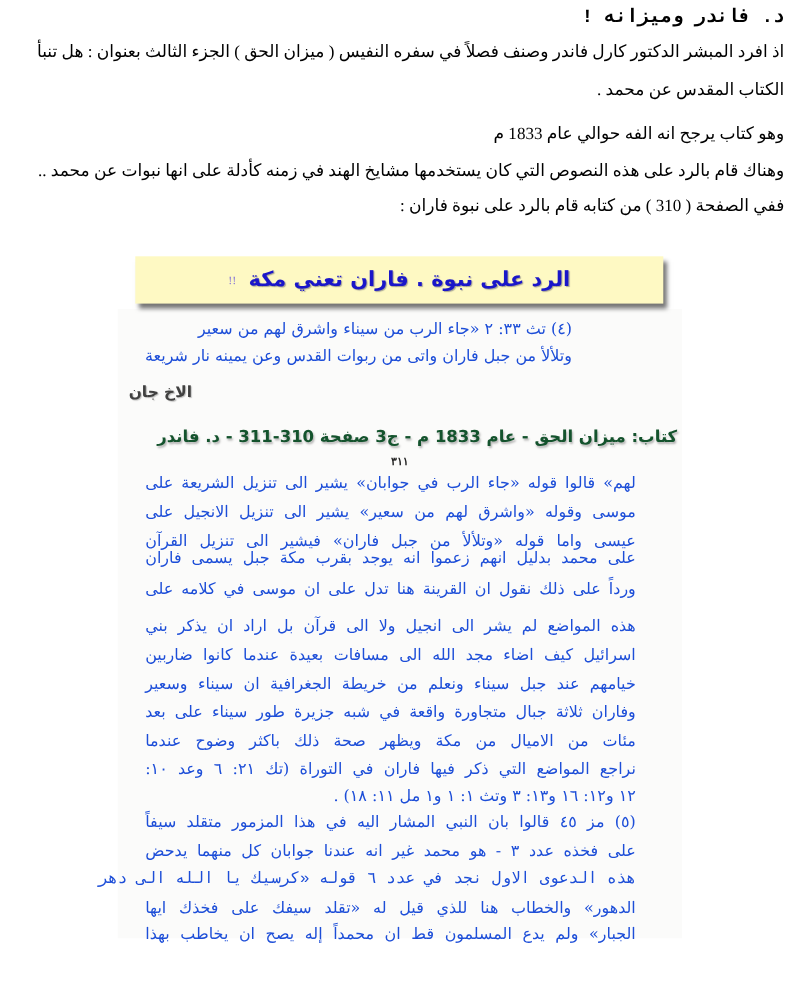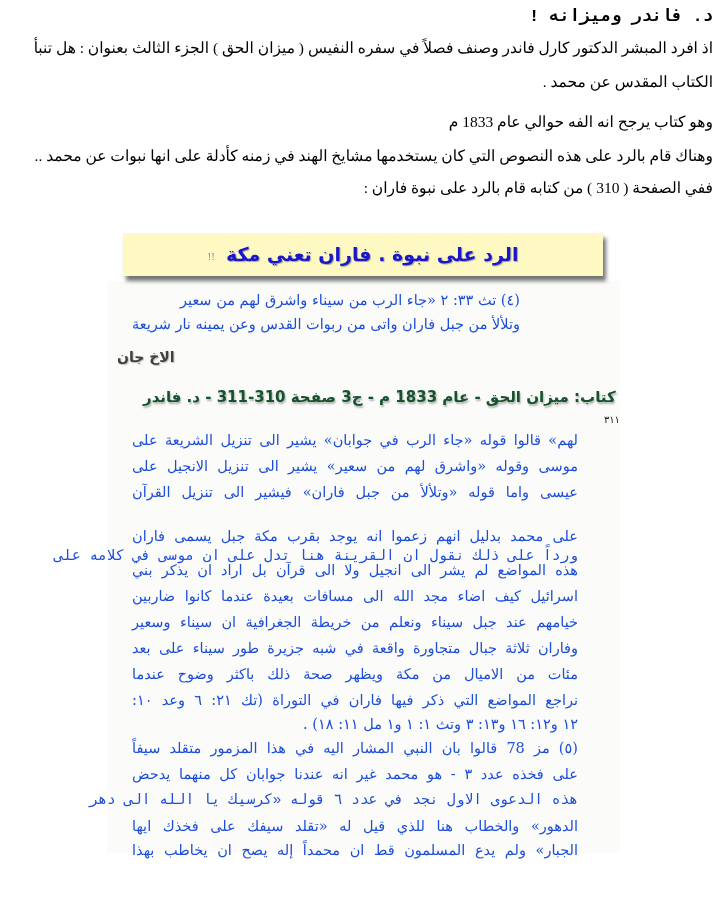--- a/index.html
+++ b/index.html
@@ -113,23 +113,25 @@
     color: #14532d;
     white-space: nowrap;
     direction: rtl;
     text-shadow: 1px 2px 2px rgba(0,0,0,0.3);
     margin-left: 28px;
   }
   .page-number {
     position: absolute;
     left: 0;
     width: 513px;
+    text-align: center;
     top: 133px;
     font-size: 10px;
     color: #222;
+    font-weight: bold;
   }
   .scan-body .scan-line {
     right: 42px;
     width: 446px;
     text-align: justify;
     text-align-last: justify;
   }
 </style>
 </head>
 <body>
@@ -153,30 +155,30 @@
     <div class="author-note">الاخ جان</div>
 
     <div class="source-caption">كتاب: ميزان الحق - عام 1833 م - ج3 صفحة 310-311 - د. فاندر</div>
 
     <div class="page-number">٣١١</div>
 
     <div class="scan-body">
       <div class="scan-line" style="top:148px;">لهم» قالوا قوله «جاء الرب في جوابان» يشير الى تنزيل الشريعة على</div>
       <div class="scan-line" style="top:174px;">موسى وقوله «واشرق لهم من سعير» يشير الى تنزيل الانجيل على</div>
       <div class="scan-line" style="top:200px;">عيسى واما قوله «وتلألأ من جبل فاران» فيشير الى تنزيل القرآن</div>
-      <div class="scan-line" style="top:244px;">على محمد بدليل انهم زعموا انه يوجد بقرب مكة جبل يسمى فاران</div>
-      <div class="scan-line" style="top:264px;font-family:Liberation Mono, monospace;">ورداً على ذلك نقول ان القرينة هنا تدل على ان موسى في كلامه على</div>
+      <div class="scan-line" style="top:216px;">على محمد بدليل انهم زعموا انه يوجد بقرب مكة جبل يسمى فاران</div>
+      <div class="scan-line" style="top:244px;">ورداً على ذلك نقول ان القرينة هنا تدل على ان موسى في كلامه على</div>
       <div class="scan-line" style="top:278px;">هذه المواضع لم يشر الى انجيل ولا الى قرآن بل اراد ان يذكر بني</div>
       <div class="scan-line" style="top:304px;">اسرائيل كيف اضاء مجد الله الى مسافات بعيدة عندما كانوا ضاربين</div>
       <div class="scan-line" style="top:330px;">خيامهم عند جبل سيناء ونعلم من خريطة الجغرافية ان سيناء وسعير</div>
       <div class="scan-line" style="top:356px;">وفاران ثلاثة جبال متجاورة واقعة في شبه جزيرة طور سيناء على بعد</div>
       <div class="scan-line" style="top:382px;">مئات من الاميال من مكة ويظهر صحة ذلك باكثر وضوح عندما</div>
       <div class="scan-line" style="top:408px;">نراجع المواضع التي ذكر فيها فاران في التوراة (تك ٢١: ٦ وعد ١٠:</div>
       <div class="scan-line" style="top:432px; text-align-last:right;">١٢ و١٢: ١٦ و١٣: ٣ وتث ١: ١ و١ مل ١١: ١٨) .</div>
-      <div class="scan-line" style="top:456px;">(٥)   مز 78 قالوا بان النبي المشار اليه في هذا المزمور متقلد سيفاً</div>
+      <div class="scan-line" style="top:456px;">(٥)   مز ٤٥ قالوا بان النبي المشار اليه في هذا المزمور متقلد سيفاً</div>
       <div class="scan-line" style="top:482px;">على فخذه عدد ٣ - هو محمد غير انه عندنا جوابان كل منهما يدحض</div>
       <div class="scan-line" style="top:508px;font-family:Liberation Mono, monospace;">هذه الدعوى الاول نجد في عدد ٦ قوله «كرسيك يا الله الى دهر</div>
       <div class="scan-line" style="top:534px;">الدهور» والخطاب هنا للذي قيل له «تقلد سيفك على فخذك ايها</div>
       <div class="scan-line" style="top:558px;">الجبار» ولم يدع المسلمون قط ان محمداً إله يصح ان يخاطب بهذا</div>
     </div>
   </div>
 
   <div class="banner">
     <span class="banner-text">الرد على نبوة . فاران تعني مكة</span>
     <span class="banner-marks">!!</span>

